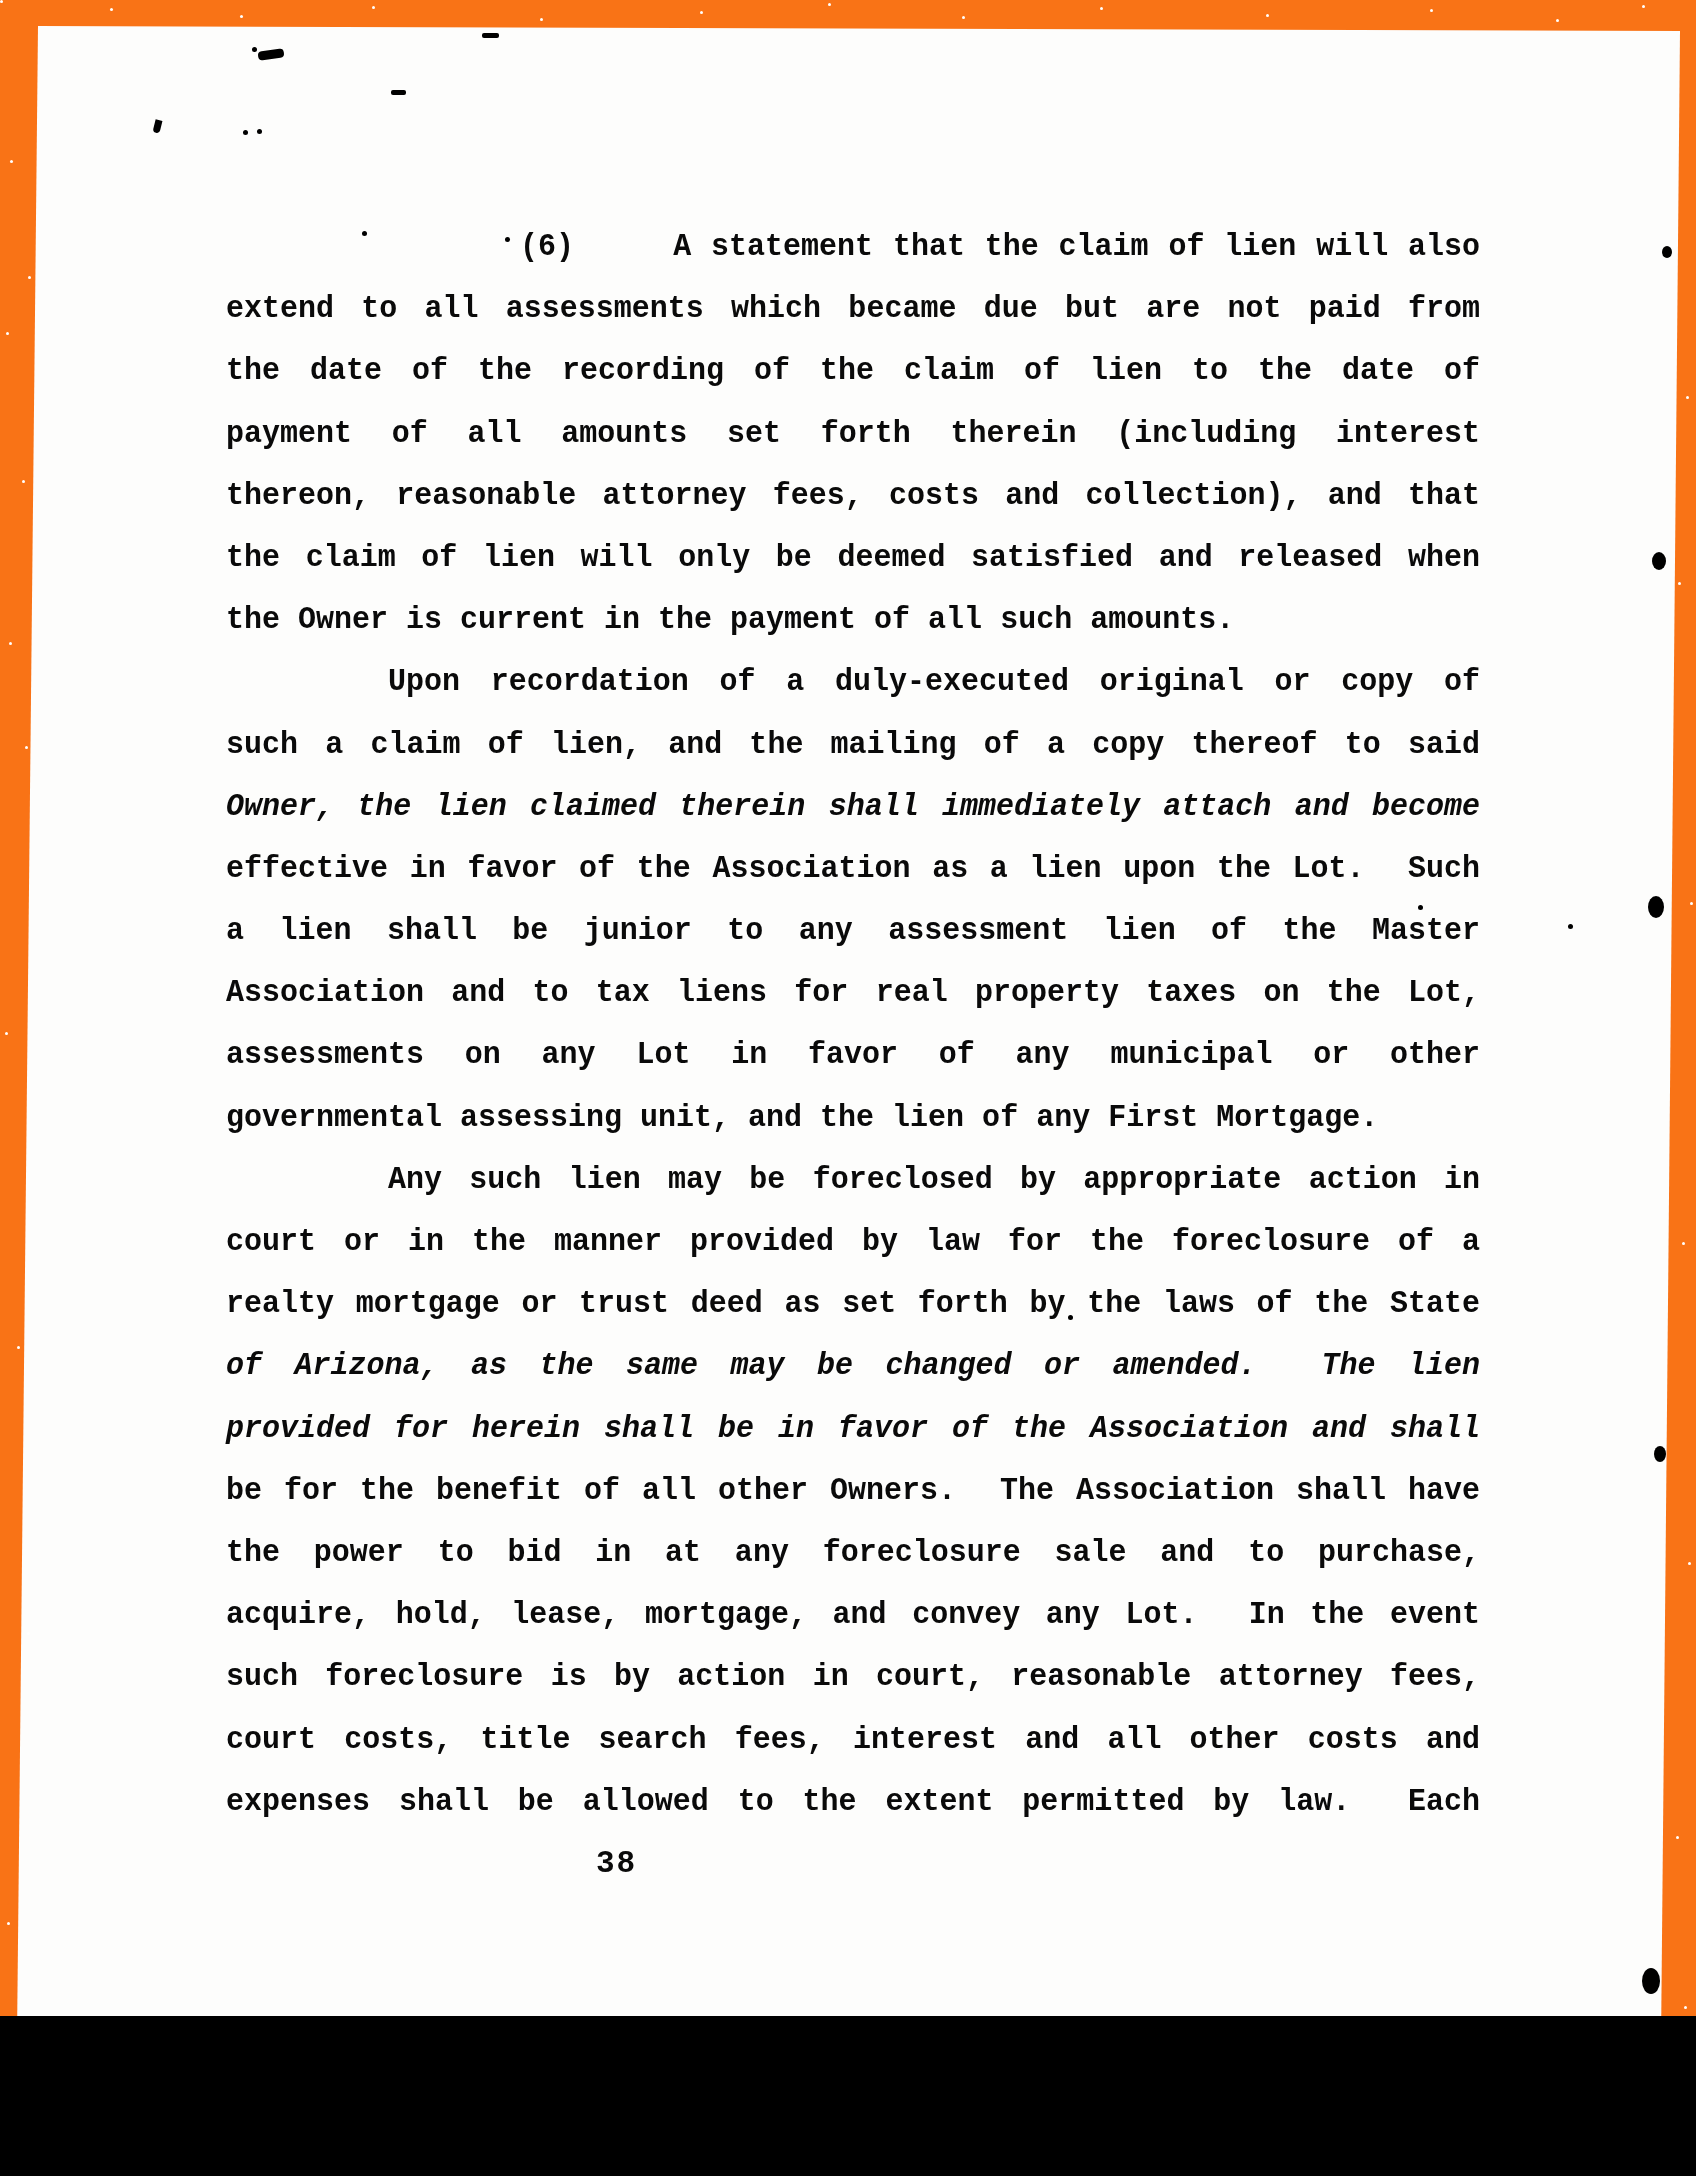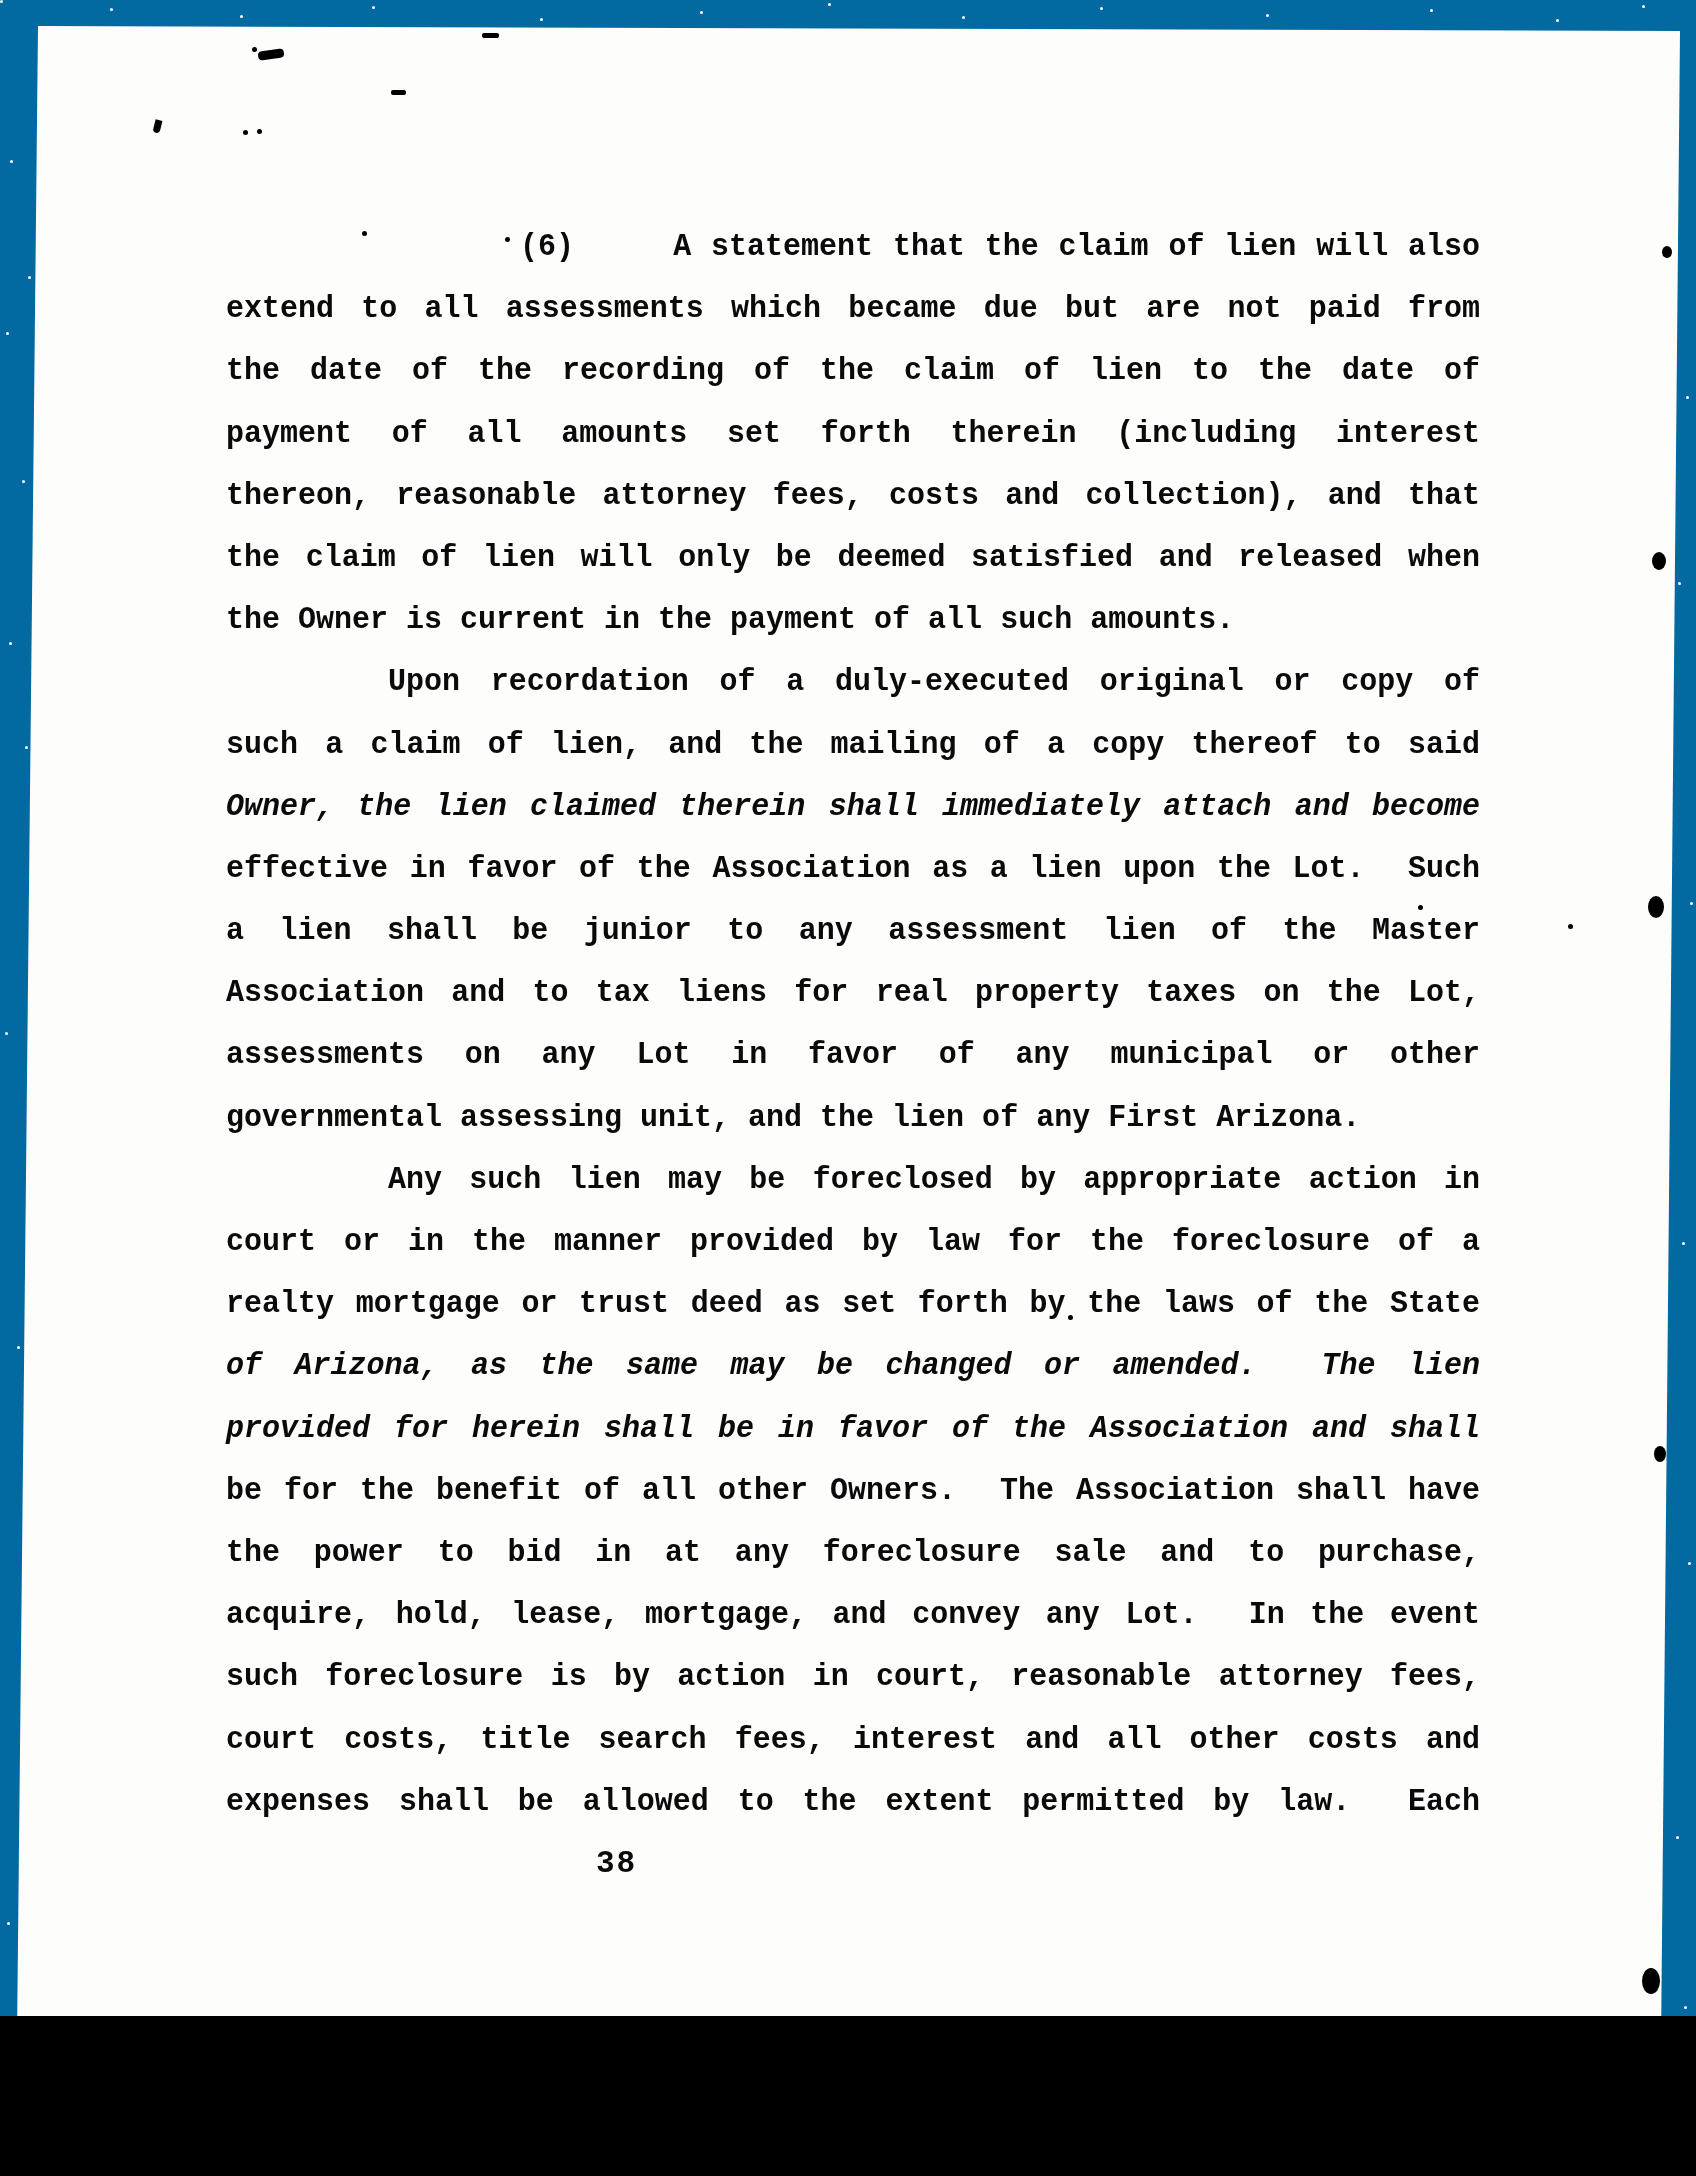--- a/index.html
+++ b/index.html
@@ -1,18 +1,18 @@
 <!DOCTYPE html>
 <html><head>
 <meta charset="utf-8">
 <style>
   html,body{margin:0;padding:0;background:#000;}
   #screen{
     position:relative;width:1696px;height:2016px;overflow:hidden;
-    background:#0369a1;
+    background:#f97316;
     font-family:"Liberation Mono","DejaVu Sans Mono",monospace;
   }
   
   .page{
     position:absolute;inset:0;background:#fdfdfc;
     clip-path:polygon(38px 26px,1680px 31px,1660px 2150px,16px 2133px);
   }
   
   .textblock{
     position:absolute;left:226px;top:216px;width:1254px;
@@ -95,21 +95,21 @@
         <div class="tline" style="padding-left: 0px;"><span style="word-spacing: 8.22461px;">thereon, reasonable attorney fees, costs and collection), and that</span></div>
         <div class="tline" style="padding-left: 0px;"><span style="word-spacing: 7.6179px;">the claim of lien will only be deemed satisfied and released when</span></div>
         <div class="tline" style="padding-left: 0px;"><span>the Owner is current in the payment of all such amounts.</span></div>
         <div class="tline" style="padding-left: 162px;"><span style="word-spacing: 12.7285px;">Upon recordation of a duly-executed original or copy of</span></div>
         <div class="tline" style="padding-left: 0px;"><span style="word-spacing: 9.21635px;">such a claim of lien, and the mailing of a copy thereof to said</span></div>
         <div class="tline" style="padding-left: 0px;"><span style="word-spacing: 5.31076px; font-style: italic;">Owner, the lien claimed therein shall immediately attach and become</span></div>
         <div class="tline" style="padding-left: 0px;"><span style="word-spacing: 3.67668px;">effective in favor of the Association as a lien upon the Lot.  Such</span></div>
         <div class="tline" style="padding-left: 0px;"><span style="word-spacing: 17.4375px;">a lien shall be junior to any assessment lien of the Master</span></div>
         <div class="tline" style="padding-left: 0px;"><span style="word-spacing: 9.25568px;">Association and to tax liens for real property taxes on the Lot,</span></div>
         <div class="tline" style="padding-left: 0px;"><span style="word-spacing: 22.7828px;">assessments on any Lot in favor of any municipal or other</span></div>
-        <div class="tline" style="padding-left: 0px;"><span>governmental assessing unit, and the lien of any First Arizona.</span></div>
+        <div class="tline" style="padding-left: 0px;"><span>governmental assessing unit, and the lien of any First Mortgage.</span></div>
         <div class="tline" style="padding-left: 162px;"><span style="word-spacing: 9.31424px;">Any such lien may be foreclosed by appropriate action in</span></div>
         <div class="tline" style="padding-left: 0px;"><span style="word-spacing: 9.98438px;">court or in the manner provided by law for the foreclosure of a</span></div>
         <div class="tline" style="padding-left: 0px;"><span style="word-spacing: 3.67668px;">realty mortgage or trust deed as set forth by the laws of the State</span></div>
         <div class="tline" style="padding-left: 0px;"><span style="word-spacing: 14.4844px; font-style: italic;">of Arizona, as the same may be changed or amended.  The lien</span></div>
         <div class="tline" style="padding-left: 0px;"><span style="word-spacing: 5.98153px; font-style: italic;">provided for herein shall be in favor of the Association and shall</span></div>
         <div class="tline" style="padding-left: 0px;"><span style="word-spacing: 3.98307px;">be for the benefit of all other Owners.  The Association shall have</span></div>
         <div class="tline" style="padding-left: 0px;"><span style="word-spacing: 15.8011px;">the power to bid in at any foreclosure sale and to purchase,</span></div>
         <div class="tline" style="padding-left: 0px;"><span style="word-spacing: 7.6179px;">acquire, hold, lease, mortgage, and convey any Lot.  In the event</span></div>
         <div class="tline" style="padding-left: 0px;"><span style="word-spacing: 9.31076px;">such foreclosure is by action in court, reasonable attorney fees,</span></div>
         <div class="tline" style="padding-left: 0px;"><span style="word-spacing: 10.1813px;">court costs, title search fees, interest and all other costs and</span></div>

